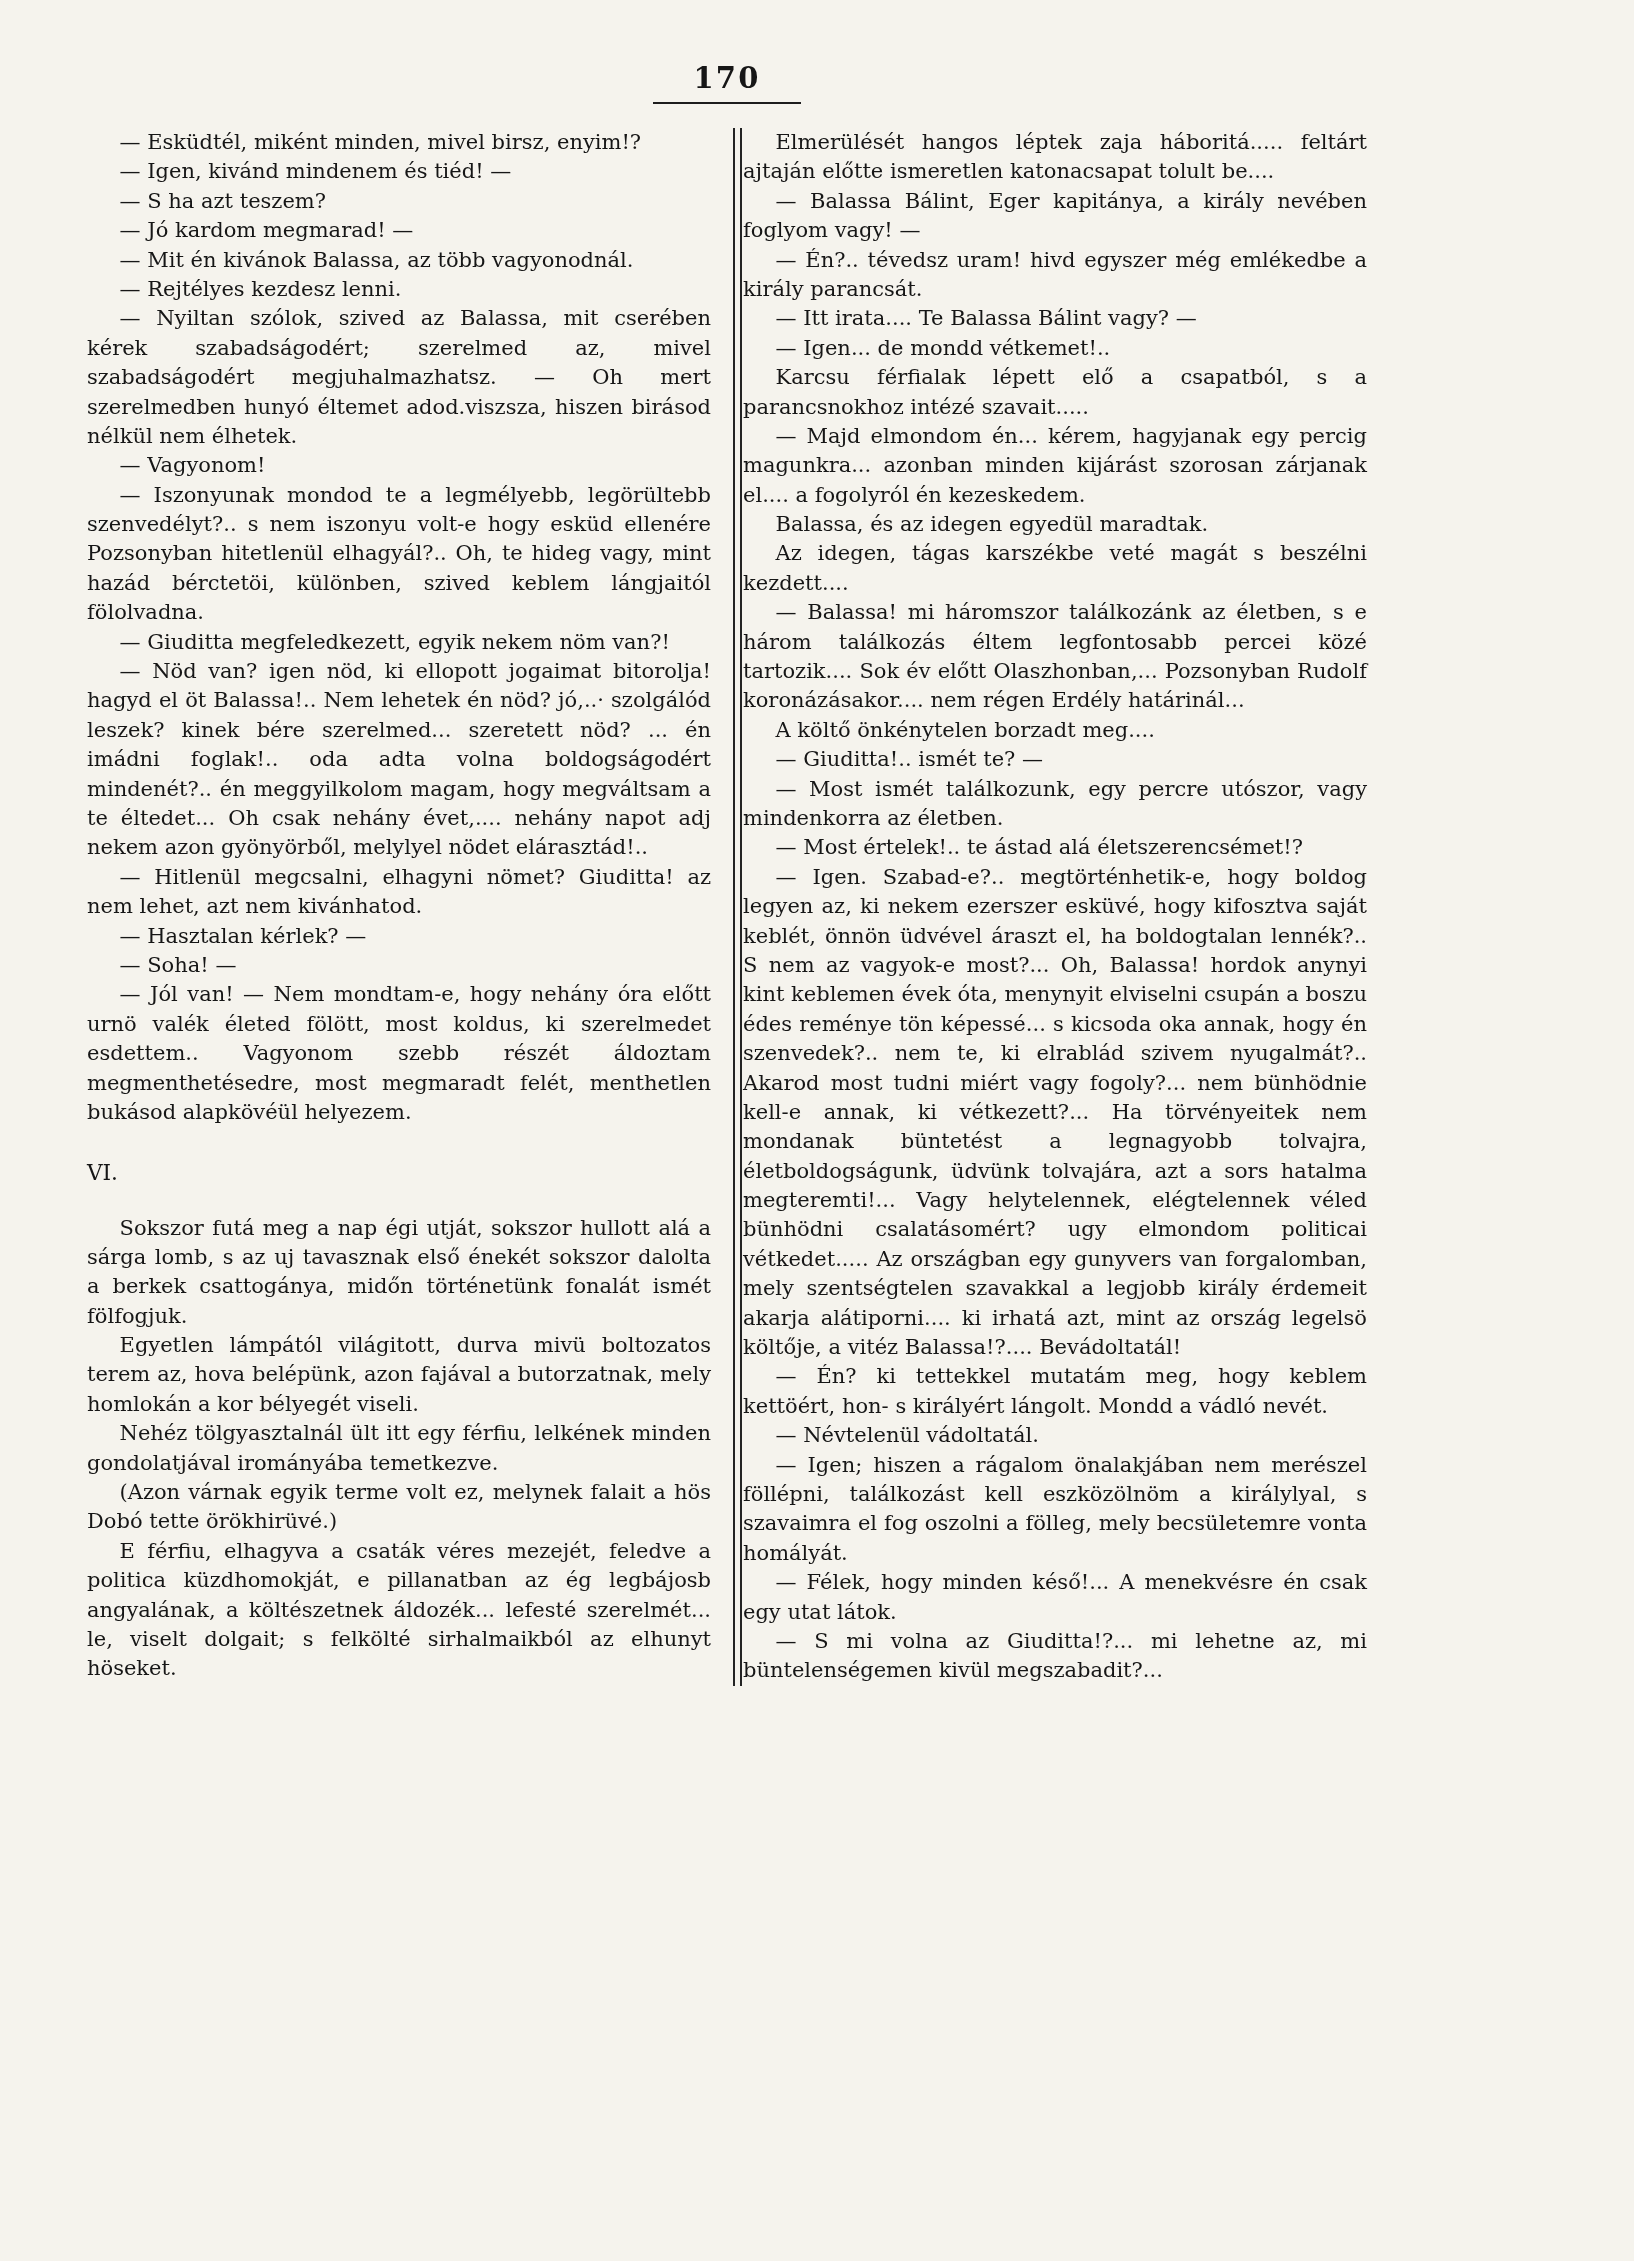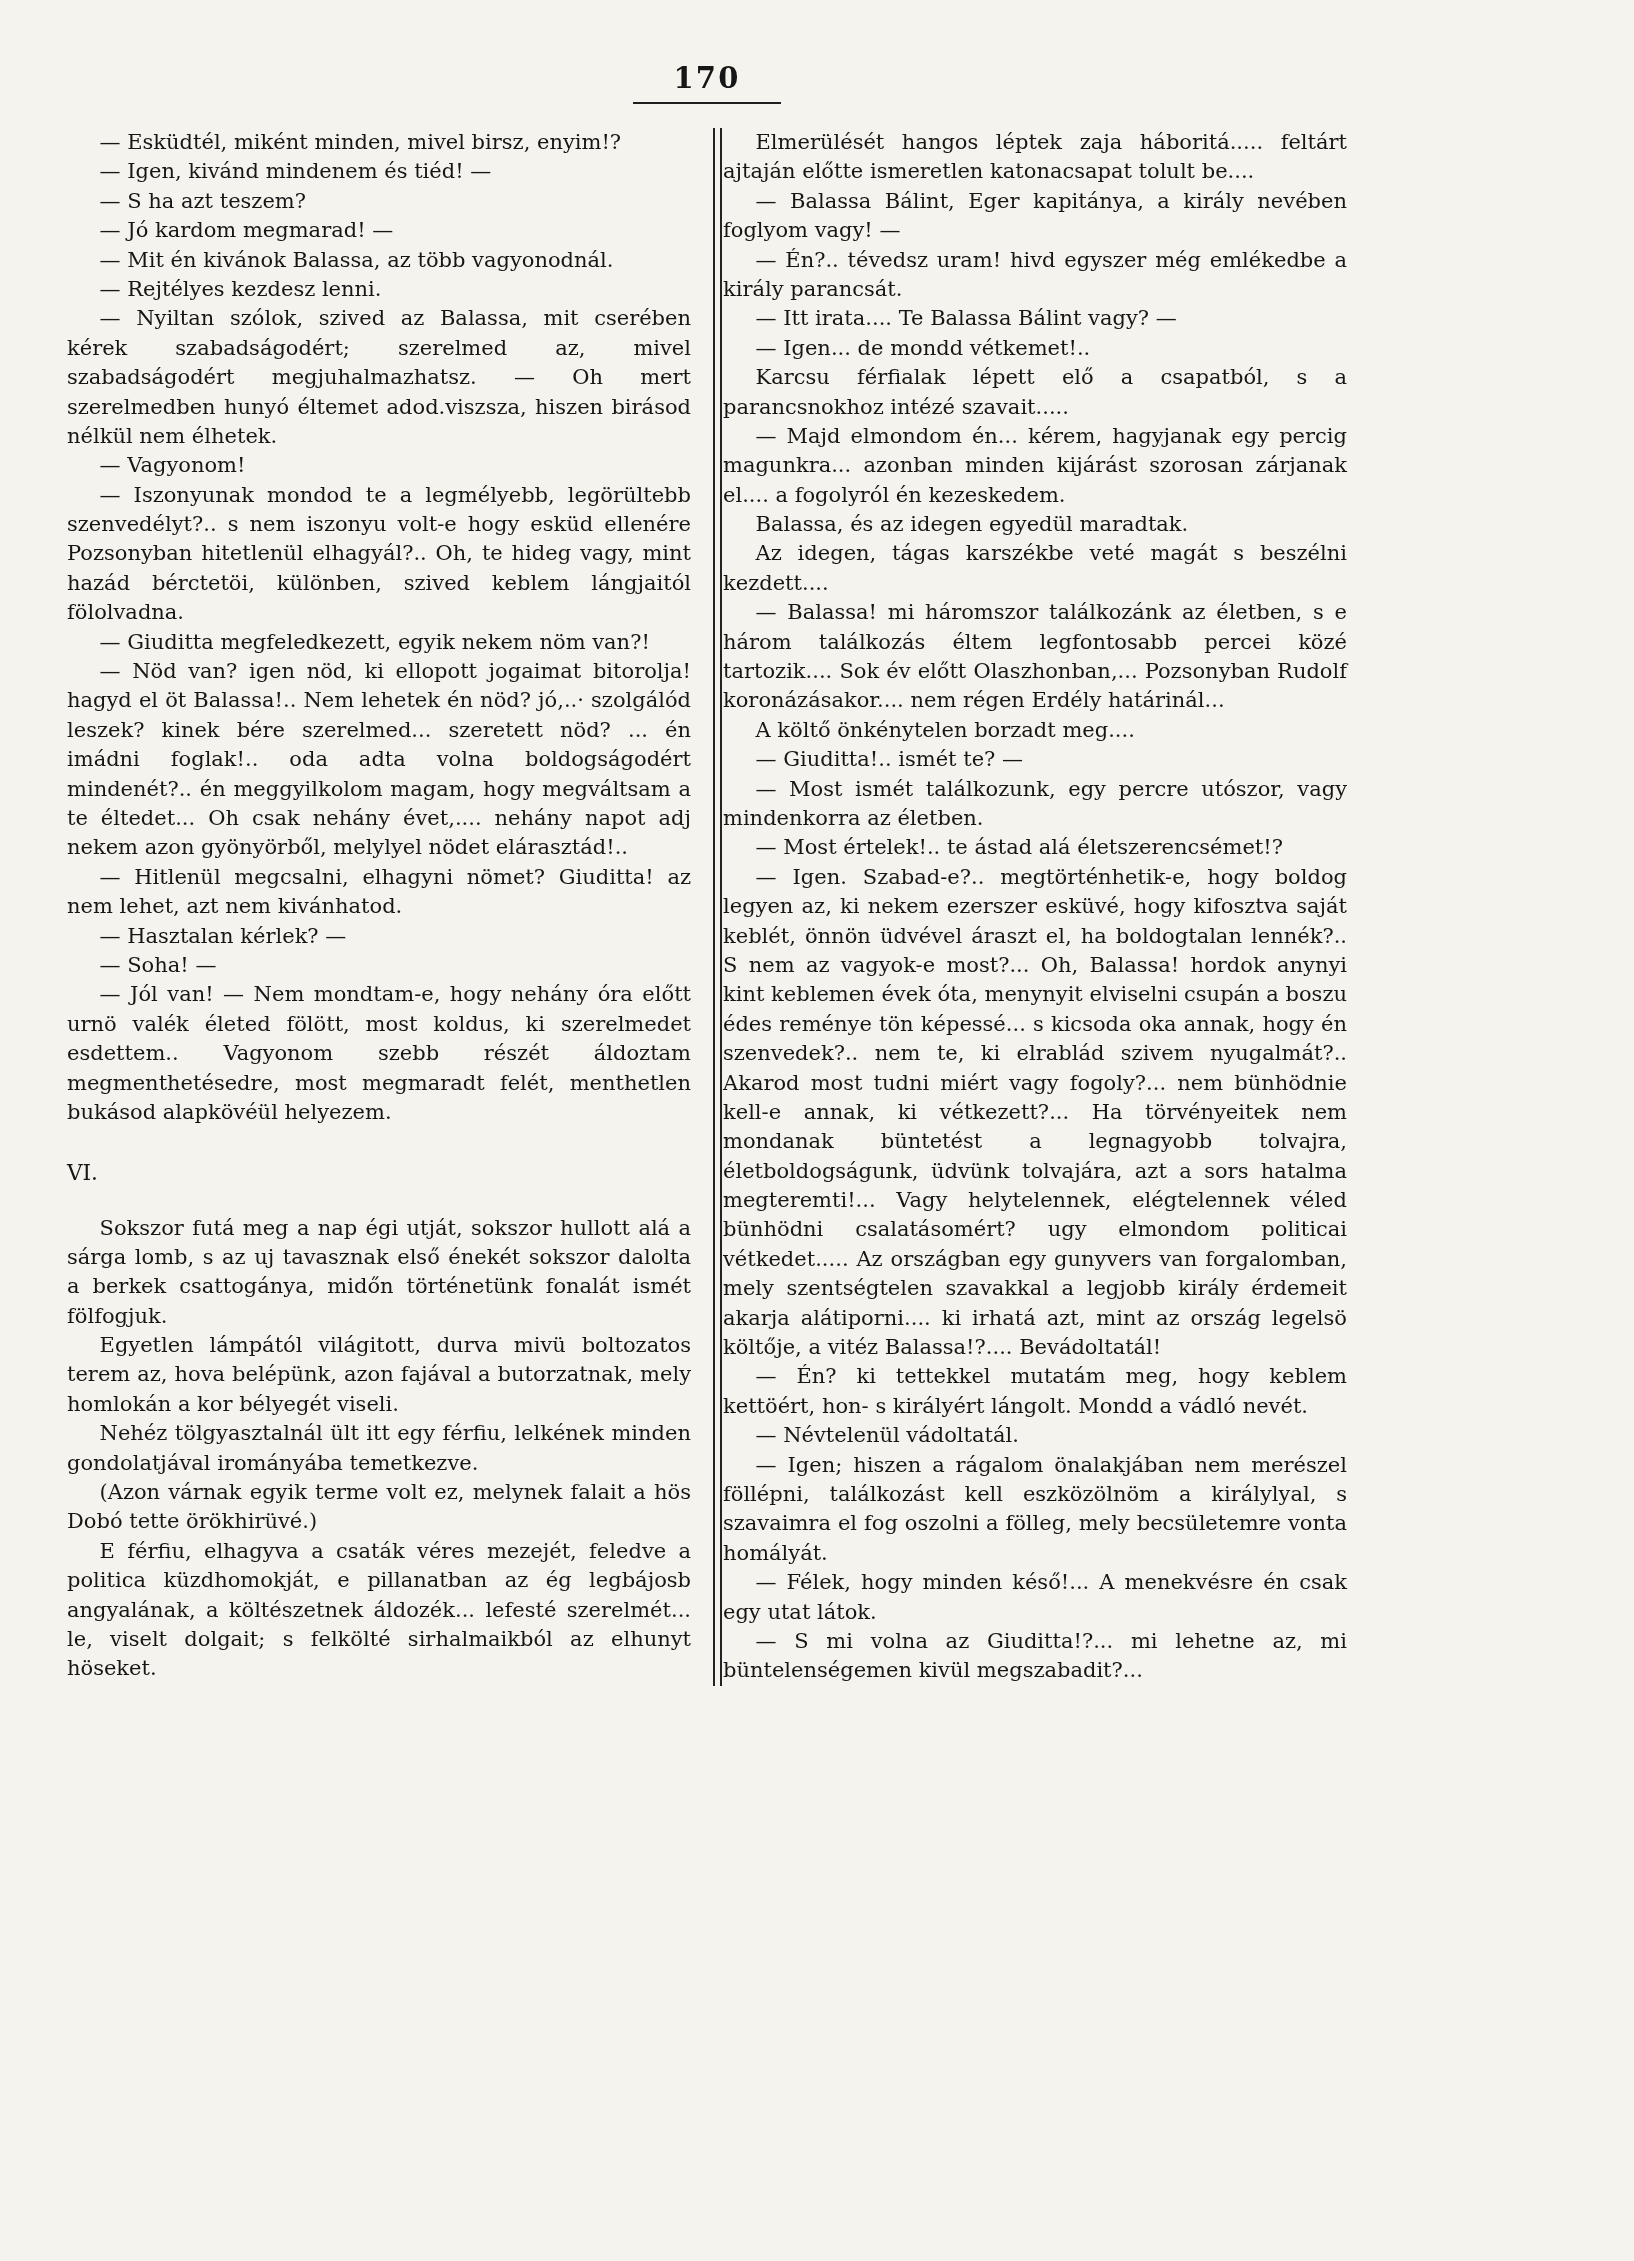--- a/index.html
+++ b/index.html
@@ -12,20 +12,21 @@
     min-height: 2261px;
     background: #f5f3ed;
     color: #161616;
     font-family: "DejaVu Serif", "Liberation Serif", serif;
   }
   .page {
     box-sizing: border-box;
     width: 1407px;
     min-height: 2261px;
     padding: 61px 60px 42px 67px;
+    margin-left: 20px;
   }
   .page-header {
     text-align: center;
     margin-bottom: 24px;
   }
   .page-number {
     display: inline-block;
     font-size: 29px;
     font-weight: bold;
     letter-spacing: 2.1px;

